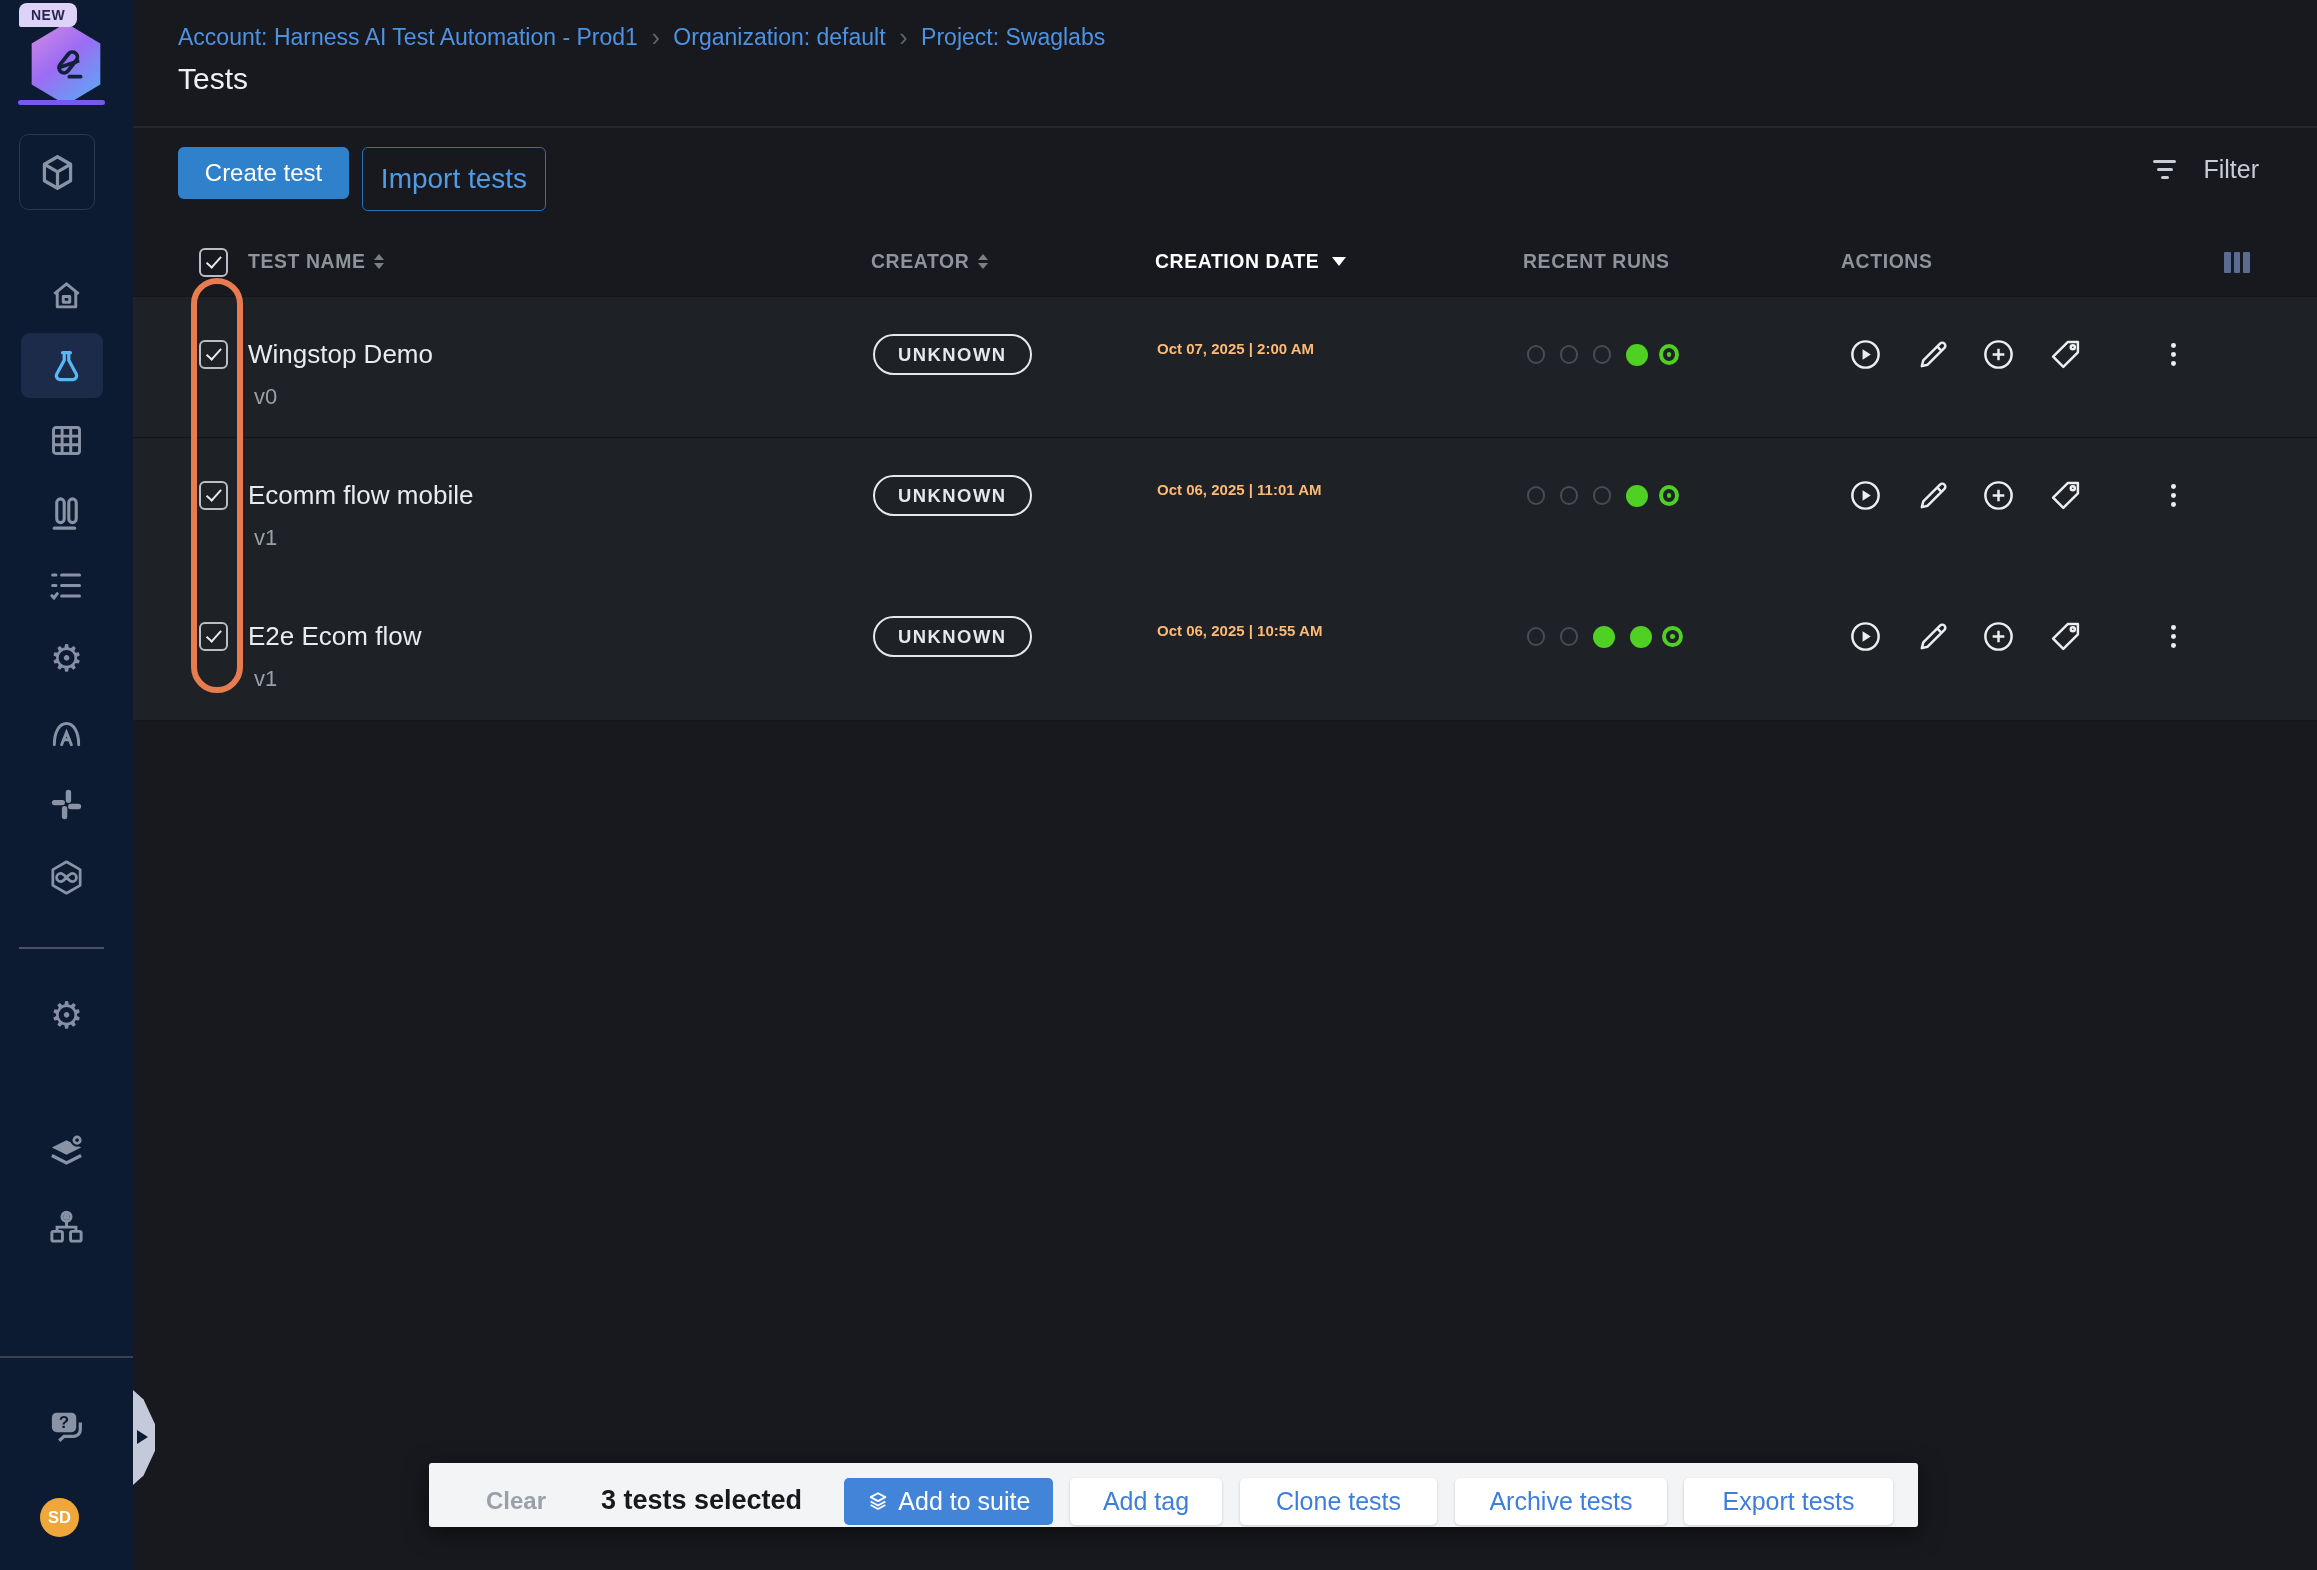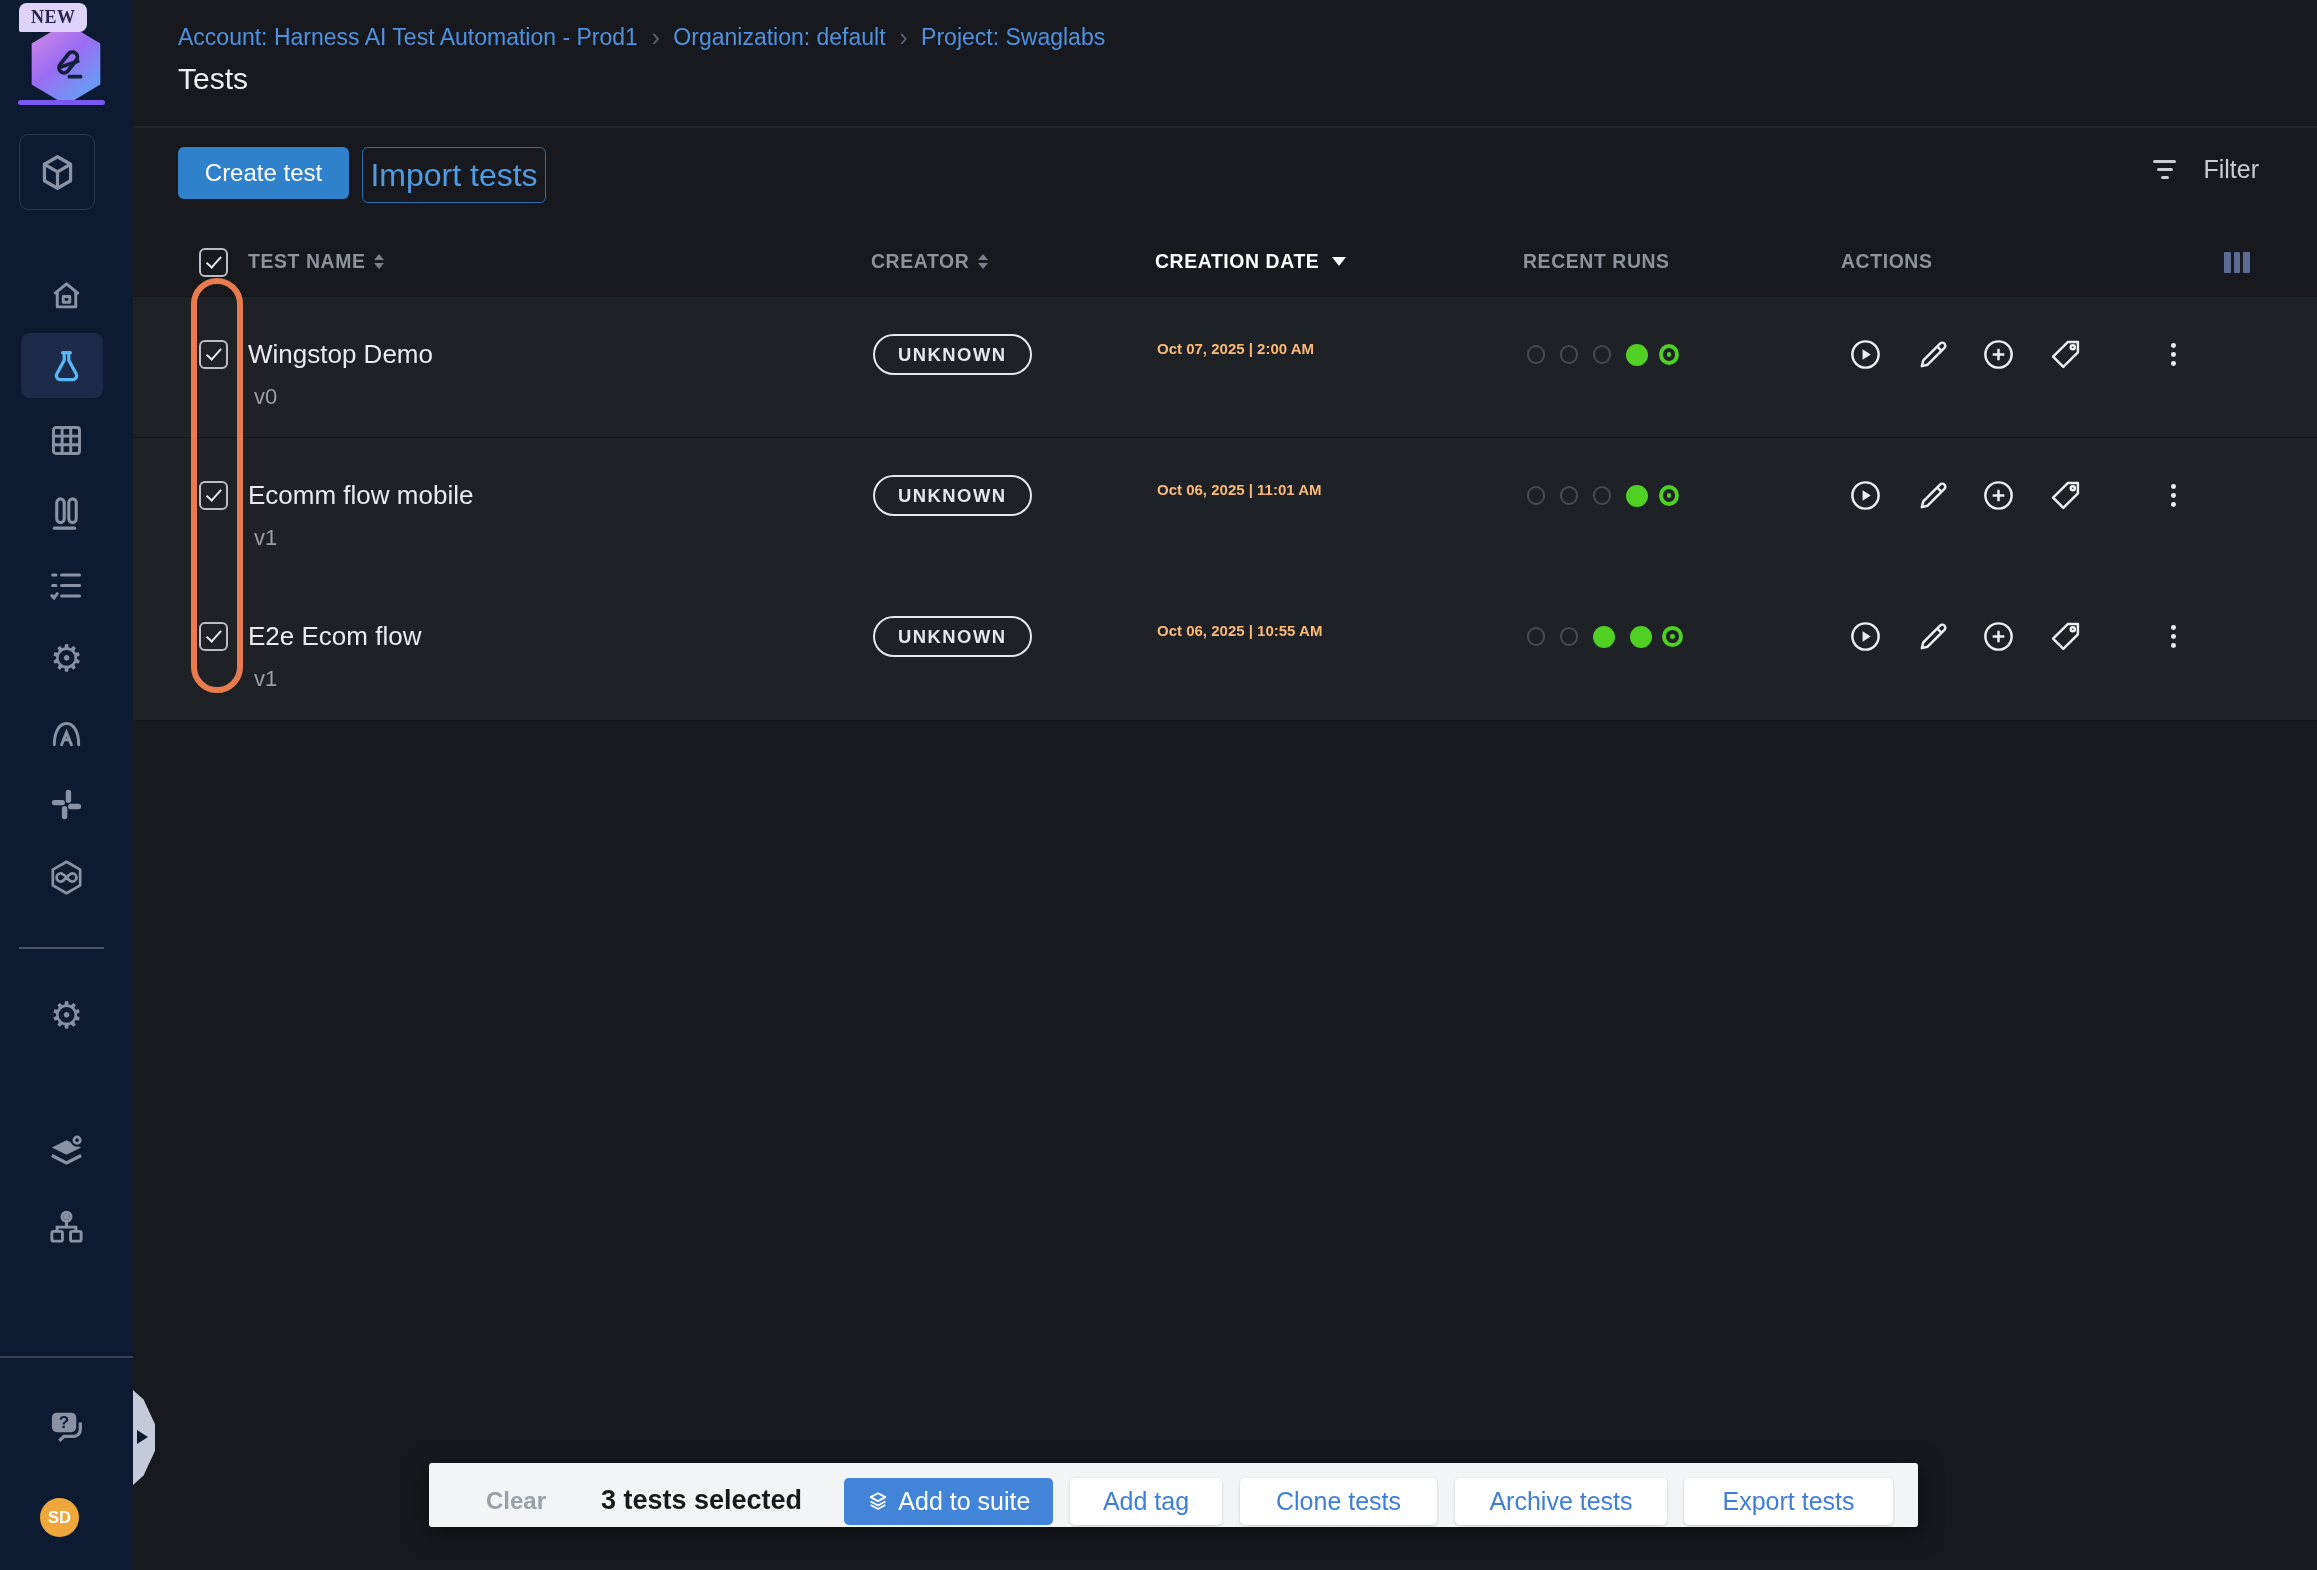--- a/index.html
+++ b/index.html
@@ -3,21 +3,21 @@
 <meta charset="utf-8">
 <style>
   * { margin:0; padding:0; box-sizing:border-box; }
   html,body { width:2317px; height:1570px; overflow:hidden; }
   body { font-family:"Liberation Sans","DejaVu Sans",sans-serif; background:#17191e; }
   #app { position:relative; width:2317px; height:1570px; background:#17191e; }
 
   
   .sidebar { position:absolute; left:0; top:0; width:133px; height:1570px; background:#0d1b32; }
   .new-badge { position:absolute; left:19.4px; top:2.9px; padding:3.9px 11.6px; background:#ddd3f9;
-    border-radius:7.8px 7.8px 7.8px 1.9px; color:#2a2550; font-size:18px; font-weight:700; letter-spacing:0.5px;font-family:Liberation Serif, serif; }
+    border-radius:7.8px 7.8px 7.8px 1.9px; color:#2a2550; font-size:14px; font-weight:700; letter-spacing:0.5px; }
   .hex-logo { position:absolute; left:27px; top:23px; width:78px; height:82px;
     clip-path:polygon(50% 0%,94% 25%,94% 75%,50% 100%,6% 75%,6% 25%);
     background:linear-gradient(140deg,#d98fe2 0%,#9c6cf3 45%,#4fb3f5 100%);
     display:flex; align-items:center; justify-content:center; }
   .purple-rule { position:absolute; left:17.5px; top:100px; width:87px; height:4.9px; background:#7a58f0; border-radius:2.9px; }
   .module-box { position:absolute; left:19.4px; top:134px; width:76px; height:76px; border:1.9px solid #2c3752;
     border-radius:9.7px; display:flex; align-items:center; justify-content:center; }
   .nav { position:absolute; left:43px; width:47px; height:43px; display:flex; align-items:center; justify-content:center; }
   .nav svg { display:block; }
   .nav-active-bg { position:absolute; left:21.3px; top:333px; width:82px; height:65px; background:#1c2b49; border-radius:8.7px; }
@@ -34,22 +34,22 @@
   
   .breadcrumb { position:absolute; left:178px; top:23px; display:flex; align-items:center; gap:13.6px; font-size:23px; }
   .crumb { color:#4e93e2; cursor:pointer; }
   .crumb-sep { color:#5b6470; font-size:25px; }
   .page-title { position:absolute; left:178px; top:62px; font-size:30px; font-weight:400; color:#eef0f2; }
   .main-divider { position:absolute; left:133px; top:126px; width:2184px; height:1.9px; background:#24262b; }
 
   
   .btn-primary { position:absolute; left:178px; top:147px; width:171px; height:52px; background:#2f81cb;
     border-radius:5.8px; color:#fff; font-size:24px; font-weight:500; display:flex; align-items:center; justify-content:center; cursor:pointer; }
-  .btn-outline { position:absolute; left:362px; top:147px; width:184px; height:56px; border:1.9px solid #2a72b8;
-    border-radius:5.8px; color:#4f9ce4; font-size:32px; font-weight:500; display:flex; align-items:center; justify-content:center; cursor:pointer; }
+  .btn-outline { position:absolute; left:362px; top:147px; width:184px; height:64px; border:1.9px solid #2a72b8;
+    border-radius:5.8px; color:#4f9ce4; font-size:28px; font-weight:500; display:flex; align-items:center; justify-content:center; cursor:pointer; }
   .filter { position:absolute; right:58px; top:155px; display:flex; align-items:center; gap:27px; cursor:pointer; }
   .filter-icon { display:flex; flex-direction:column; align-items:center; gap:4.9px; }
   .filter-icon span { display:block; height:2.9px; background:#c9ccd3; border-radius:1.9px; }
   .filter-label { color:#c9ccd3; font-size:25px; }
 
   
   .thead-cell { position:absolute; top:250px; display:flex; align-items:center; gap:8.7px;
     font-size:19.4px; font-weight:700; letter-spacing:0.6px; color:#8f939c; }
   .thead-cell.active { color:#ffffff; }
   .sort-stack { display:flex; flex-direction:column; gap:2.9px; }

